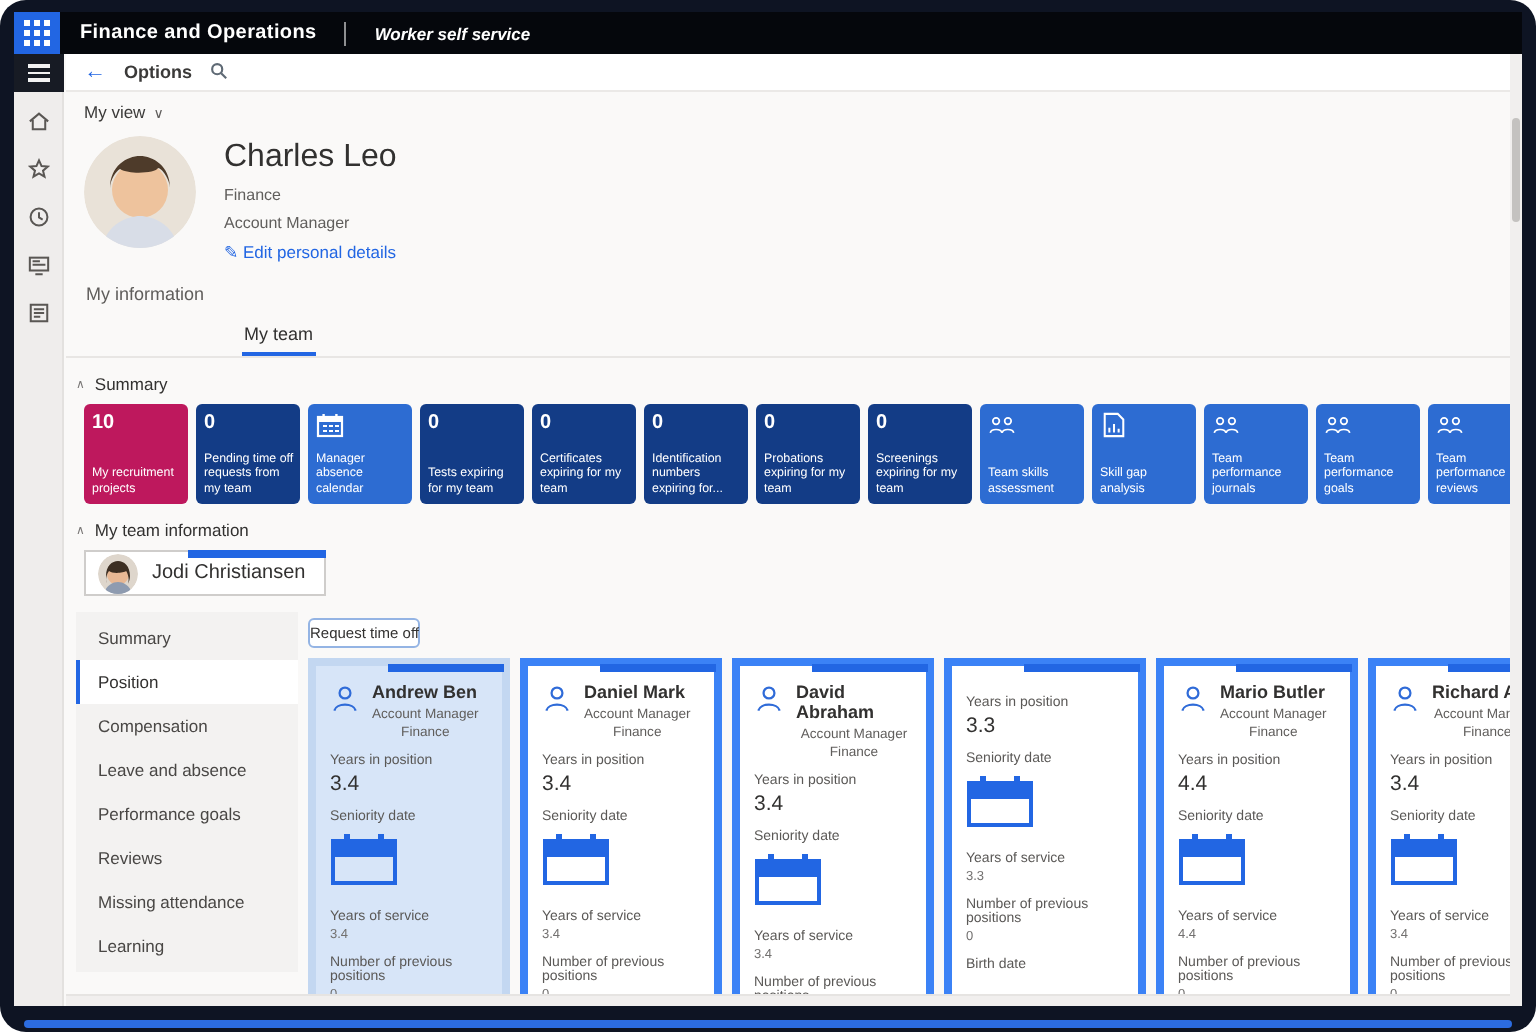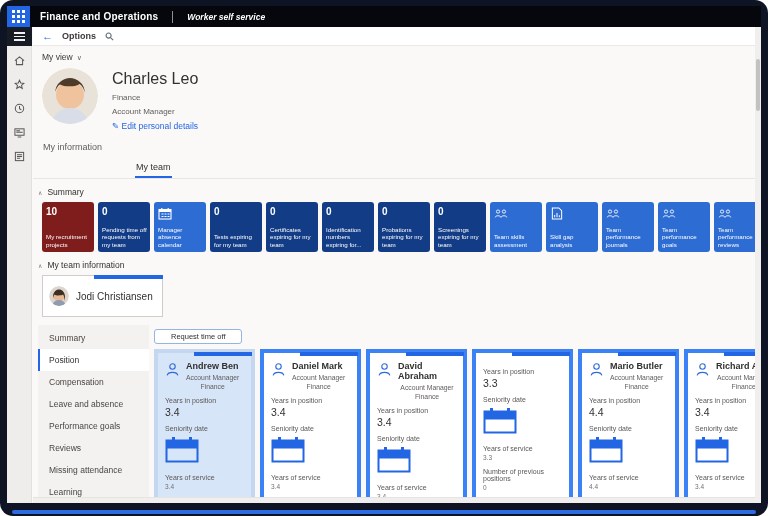--- a/index.html
+++ b/index.html
@@ -37,51 +37,51 @@
   .my-view { margin:5px 0 0 9px; font-size:8.5px; color:#3b3a39; display:inline-flex; gap:4px; align-items:flex-end; cursor:pointer; }
   .chev { font-size:7px; color:#605e5c; }
 
   .profile { display:flex; margin:4px 0 0 9px; }
   .avatar-lg { width:56px; height:56px; border-radius:50%; overflow:hidden; flex:none; }
   .profile-info { margin-left:14px; padding-top:2px; }
   .profile-name { font-size:16px; color:#323130; }
   .profile-dept, .profile-title { font-size:8px; color:#605e5c; margin-top:5px; }
   .edit-link { font-size:8.5px; color:#2266e3; margin-top:5px; cursor:pointer; }
 
-  .tabs { display:flex; gap:32px; margin-top:9px; padding-left:9px; border-bottom:1px solid #e8e6e4; }
+  .tabs { display:flex; gap:18px; margin-top:9px; padding-left:9px; border-bottom:1px solid #e8e6e4; }
   .tab { font-size:9px; color:#605e5c; padding:2px 1px 4px; cursor:pointer; }
   .tab.active { color:#323130; border-bottom:2px solid #2266e3;margin-top:20px; }
 
   .section-header { display:flex; align-items:center; gap:5px; margin:8px 0 0 5px; font-size:8.5px; color:#323130; cursor:pointer; }
   .caret { font-size:6px; color:#7a7877; }
 
   
   .tiles { display:flex; gap:4px; margin:5px 0 0 9px; }
   .tile { width:52px; height:50px; border-radius:3px; color:#fff; padding:4px; position:relative; cursor:pointer; flex:none; }
   .tile--dark   { background:#133c86; }
-  .tile--medium { background:#7f1d1d; }
+  .tile--medium { background:#be185d; }
   .tile--bright { background:#2d6cd2; }
   .tile-value { font-size:10px; font-weight:600; }
   .tile-icon svg { width:14px; height:13px; }
   .tile-label { position:absolute; left:4px; right:2px; bottom:4px; font-size:6.2px; line-height:1.2; }
 
   
-  .manager-card { width:121px; height:42px; background:#fff; border:1px solid #cfcdcb; margin:5px 0 0 9px; display:flex; align-items:center; gap:7px; padding-left:6px; position:relative; cursor:pointer; }
+  .manager-card { width:121px; height:23px; background:#fff; border:1px solid #cfcdcb; margin:5px 0 0 9px; display:flex; align-items:center; gap:7px; padding-left:6px; position:relative; cursor:pointer; }
   .manager-card .topstrip { position:absolute; top:-1px; right:-1px; width:58%; height:4px; background:#2266e3; }
   .avatar-sm { width:20px; height:20px; border-radius:50%; overflow:hidden; flex:none; }
   .manager-name { font-size:10px; color:#323130; }
 
   
   .team-body { display:flex; margin:8px 0 0 5px; align-items:flex-start; }
   .menu { width:111px; background:#f3f2f1; padding:2px 0; flex:none; }
   .menu-item { font-size:8.5px; color:#494745; padding:6px 9px; cursor:pointer; border-left:2px solid transparent; }
   .menu-item.active { background:#fff; border-left:2px solid #2266e3; color:#323130; }
 
   .cards-area { margin-left:5px; }
-  .request-btn { display:inline-block; font-size:7.5px; color:#323130; background:#fff; border:1px solid #94b4e4; border-radius:3px; padding:2px 16px; cursor:pointer; }
+  .request-btn { display:inline-block; font-size:7.5px; color:#323130; background:#fff; border:1px solid #94b4e4; border-radius:3px; padding:2px 0; cursor:pointer; }
 
   .cards-row { display:flex; gap:5px; margin-top:5px; align-items:flex-start; }
   .person-card { width:101px; height:190px; background:#fff; border:4px solid #3b82f6; position:relative; padding:8px 7px 4px; flex:none; cursor:pointer; }
   .person-card .topstrip { position:absolute; top:-1px; right:-1px; width:62%; height:4px; background:#2266e3; }
   .person-card.selected { background:#d7e5f8; border-color:#c3d7f1; height:196px; }
   .card-head { display:flex; gap:6px; }
   .card-head svg { width:15px; height:15px; flex:none; margin-top:1px; }
   .card-name { font-size:9px; font-weight:600; color:#323130; }
   .card-role, .card-dept { font-size:6.8px; color:#605e5c; margin-top:2.5px; text-align:center; }
   .f-label { font-size:7px; color:#5a5856; margin-top:7px; }

